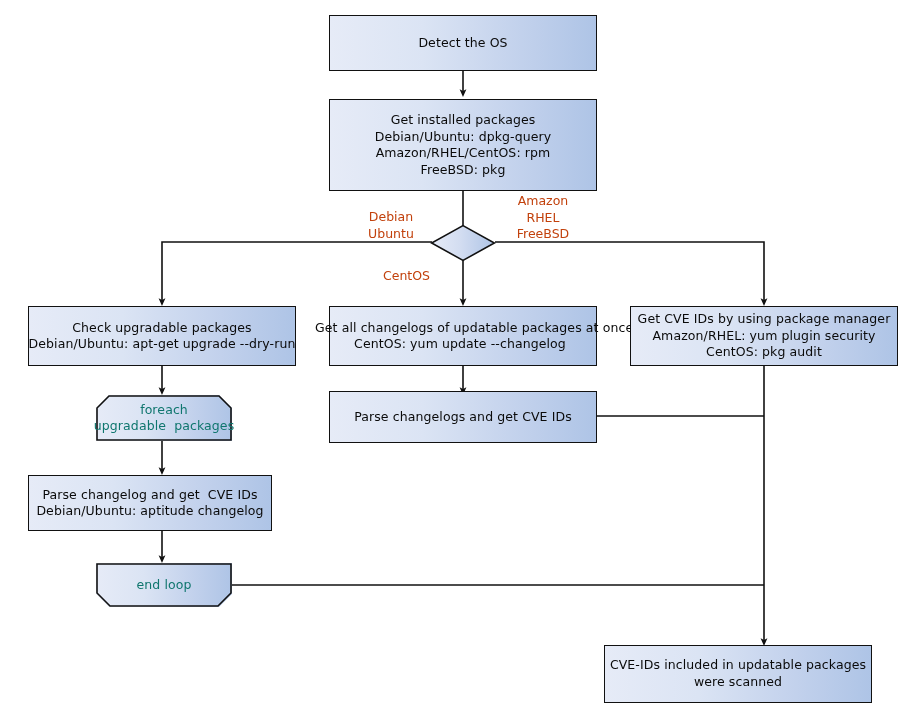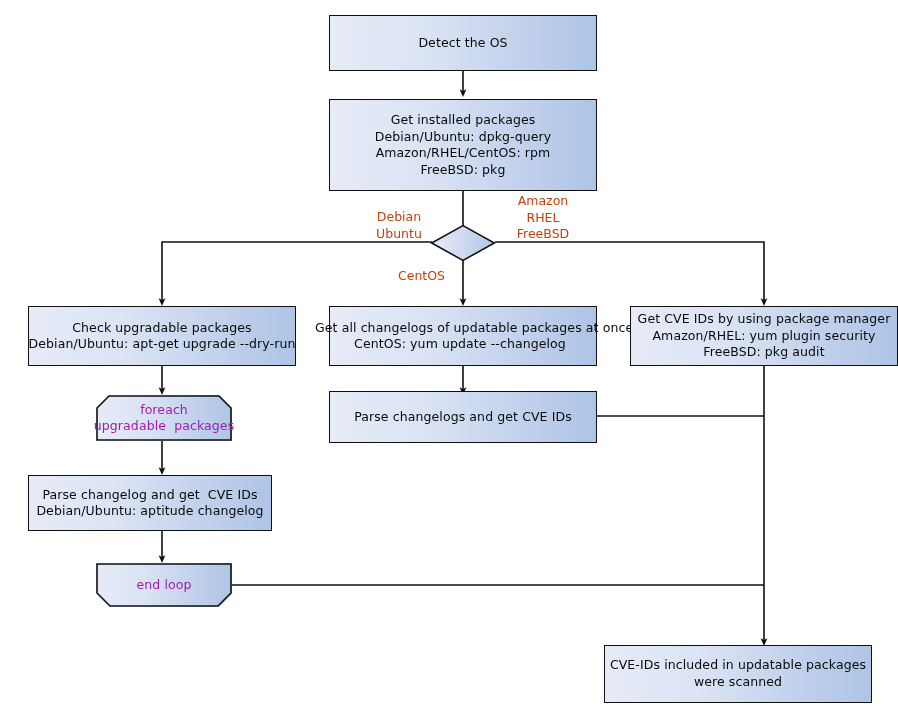--- a/index.html
+++ b/index.html
@@ -69,21 +69,21 @@
   .loop-label {
     position: absolute;
     inset: 0;
     display: flex;
     align-items: center;
     justify-content: center;
     font-size: 12.5px;
     line-height: 16.5px;
     text-align: center;
     white-space: pre;
-    color: #a21caf;
+    color: #0f766e;
   }
   
   .diamond-wrap {
     position: absolute;
   }
   
   .edge-label {
     position: absolute;
     font-size: 12.5px;
     line-height: 16.5px;
@@ -157,43 +157,43 @@
         <linearGradient id="dgrad" x1="0" y1="0" x2="1" y2="0">
           <stop offset="0%" stop-color="#e6ebf7"></stop>
           <stop offset="45%" stop-color="#d3ddf1"></stop>
           <stop offset="100%" stop-color="#aec4e6"></stop>
         </linearGradient>
       </defs>
       <polygon points="33,1.6 64.4,19 33,36.4 1.6,19" fill="url(#dgrad)" stroke="#111111" stroke-width="1.6"></polygon>
     </svg>
   </div>
 
-  <div class="edge-label" style="left:352px; top:209px; width:66px; text-align:center;">Debian
+  <div class="edge-label" style="left:344px; top:209px; width:66px; text-align:center;">Debian
 Ubuntu</div>
 
   <div class="edge-label" style="left:492px; top:193px; width:74px; text-align:center;">Amazon
 RHEL
 FreeBSD</div>
 
-  <div class="edge-label" style="left:384px; top:268px; width:52px; text-align:left;">CentOS</div>
+  <div class="edge-label" style="left:364px; top:268px; width:52px; text-align:right;">CentOS</div>
 
   <div class="node" style="left:14px; top:306px; width:268px; height:60px;">
     <span>Check upgradable packages
 Debian/Ubuntu: apt-get upgrade --dry-run</span>
   </div>
 
   <div class="node" style="left:315px; top:306px; width:268px; height:60px;">
     <span class="overflow-text">Get all changelogs of updatable packages at once
 CentOS: yum update --changelog</span>
   </div>
 
   <div class="node" style="left:616px; top:306px; width:268px; height:60px;">
     <span>Get CVE IDs by using package manager
 Amazon/RHEL: yum plugin security
-FreeBSD: pkg audit</span>
+CentOS: pkg audit</span>
   </div>
 
   <div class="node loop-start" style="left:82px; top:395px; width:136px; height:46px;">
     <div class="shape-fill"></div>
     <svg class="shape-outline" width="136" height="46" viewBox="0 0 136 46" xmlns="http://www.w3.org/2000/svg">
       <polygon points="13,1 123,1 135,13 135,45 1,45 1,13" fill="none" stroke="#111111" stroke-width="1.6"></polygon>
     </svg>
     <div class="loop-label">foreach
 upgradable  packages</div>
   </div>

